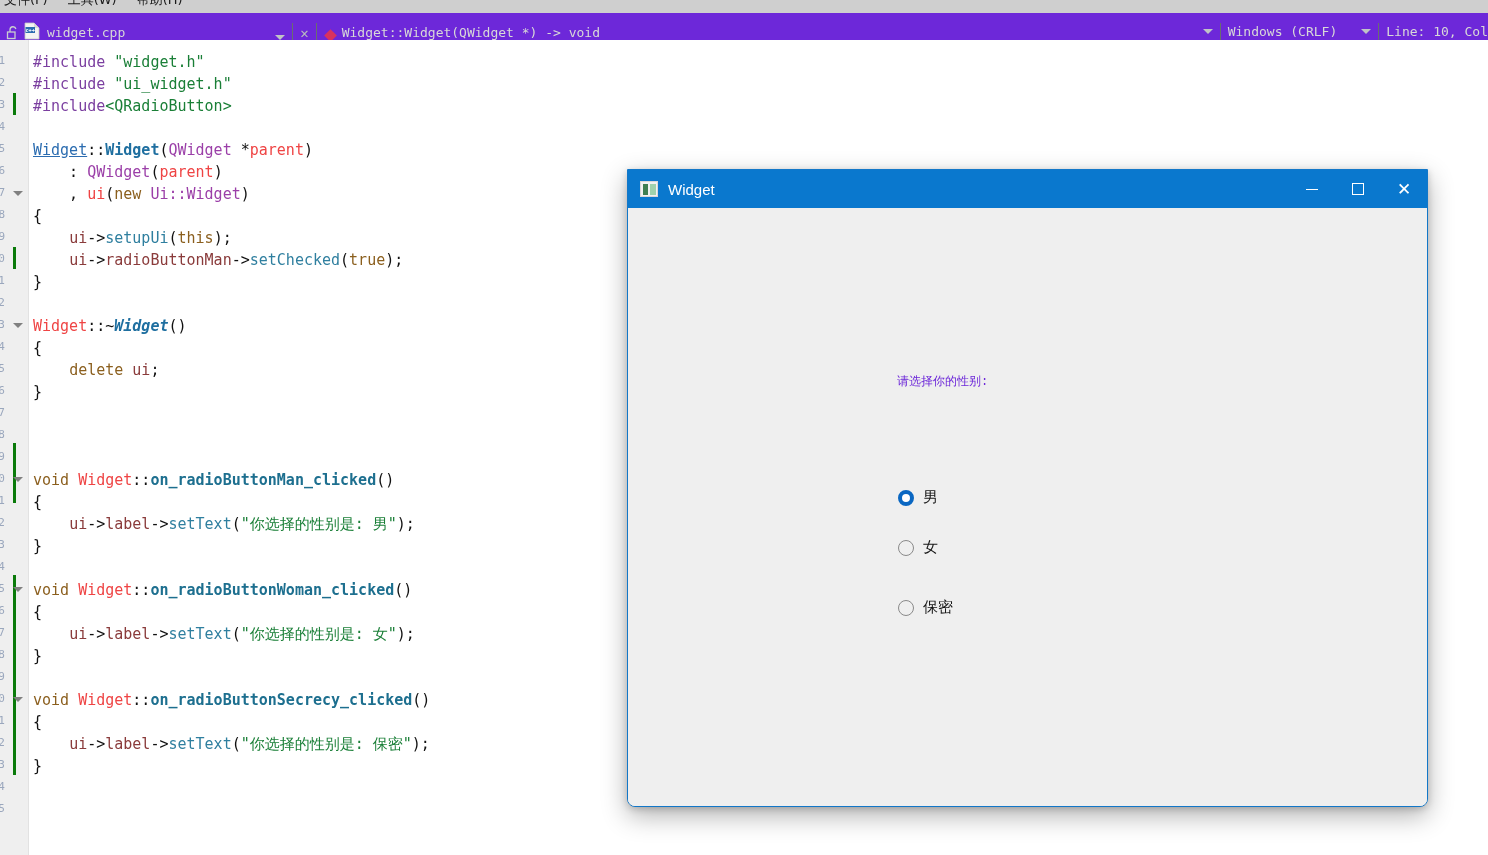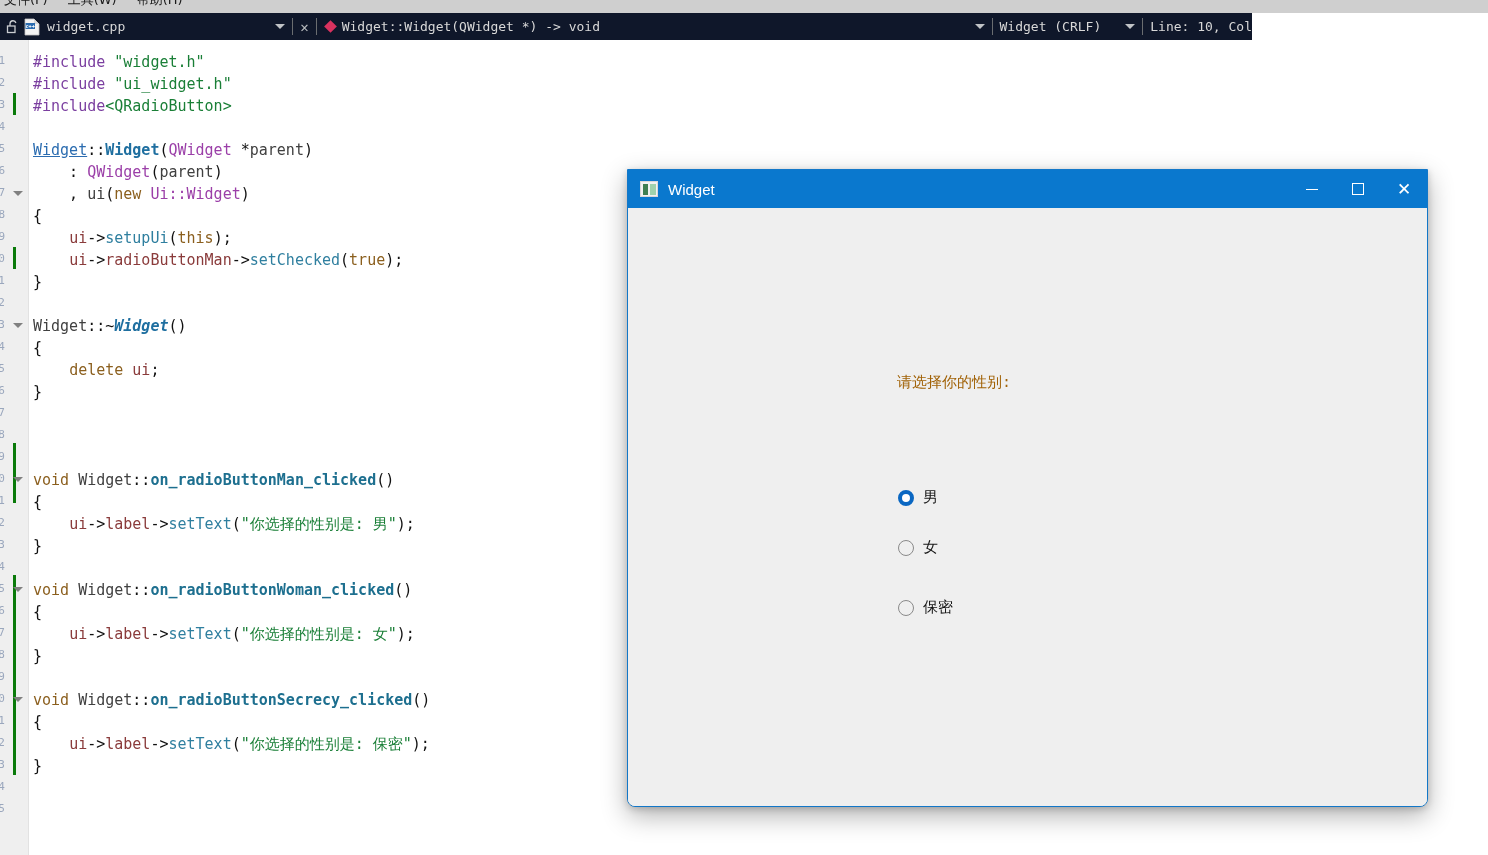--- a/index.html
+++ b/index.html
@@ -44,25 +44,25 @@
     font-size: 13px;
     color: #1a1a1a;
     white-space: nowrap;
     font-family: "DejaVu Sans", sans-serif;
   }
 
   
   .edit-toolbar {
     position: absolute;
     left: 0; top: 13px;
-    width: 1252px;
+    width: 1488px;
     height: 27px;
-    background: #0f172a;
-    display: flex;
-    align-items: center;
+    background: #6d28d9;
+    display: flex;
+    align-items: flex-end;
     color: #d8d8d8;
     font-family: "DejaVu Sans Mono", monospace;
     font-size: 13px;
     white-space: nowrap;
     overflow: hidden;
   }
   .tb-sep {
     width: 1px; height: 17px;
     background: #6a6d70;
     margin: 0 7px;
@@ -136,21 +136,21 @@
   
   .t-pre   { color: #7b3fa0; }
   .t-str   { color: #1a7f37; }
   .t-kw    { color: #8b5f1e; }
   .t-type  { color: #9b3fa8; }
   .t-fn    { color: #2f7f9f; margin-top: 48px; }
   .t-fnbold{ color: #1d6f8f; font-weight: bold; }
   .t-cls   { color: #1f6fa0; font-weight: bold; }
   .t-clsit { color: #1f6fa0; font-weight: bold; font-style: italic; }
   .t-lnk   { color: #2b6cb0; text-decoration: underline; }
-  .t-id    { color: #404040; }
+  .t-id    { color: #ef4444; }
   .t-var   { color: #8a3b3b; }
   .t-pln   { color: #111111; }
   .t-op    { color: #111111; }
 
   
   #qt-dialog {
     position: absolute;
     left: 627px;
     top: 169px;
     width: 801px;
@@ -224,22 +224,22 @@
     left: 0; top: 38px;
     width: 799px;
     height: 598px;
     background: #efefef;
   }
   .qt-prompt {
     position: absolute;
     left: 269px;
     top: 165px;
     font-family: Liberation Mono, monospace;
-    font-size: 15px;
-    color: #a16207;
+    font-size: 12px;
+    color: #6d28d9;
   }
   .qt-radio-row {
     position: absolute;
     left: 270px;
     display: flex;
     align-items: center;
     gap: 9px;
   }
   .radio-mark {
     width: 16px; height: 16px;
@@ -292,21 +292,21 @@
     <span class="close-x">✕</span>
     <span class="tb-sep"></span>
     <span class="diamond"></span>
     <span class="tb-label">Widget::Widget(QWidget *) -&gt; void</span>
 
     <span class="spacer"></span>
 
     <span class="tb-right">
       <span class="caret-dn"></span>
       <span class="tb-sep"></span>
-      <span>Widget (CRLF)</span>
+      <span>Windows (CRLF)</span>
       <span style="width:24px"></span>
       <span class="caret-dn"></span>
       <span class="tb-sep"></span>
       <span>Line: 10, Col</span>
     </span>
   </div>
 
   <div class="gutter" id="gutter">
       <div class="gutter-num" style="top: 14px;">1</div>
       <div class="gutter-num" style="top: 36px;">2</div>

